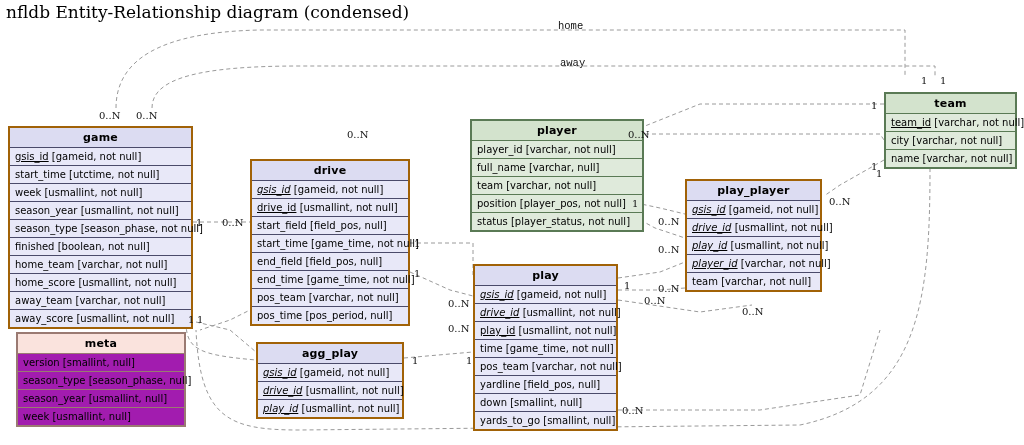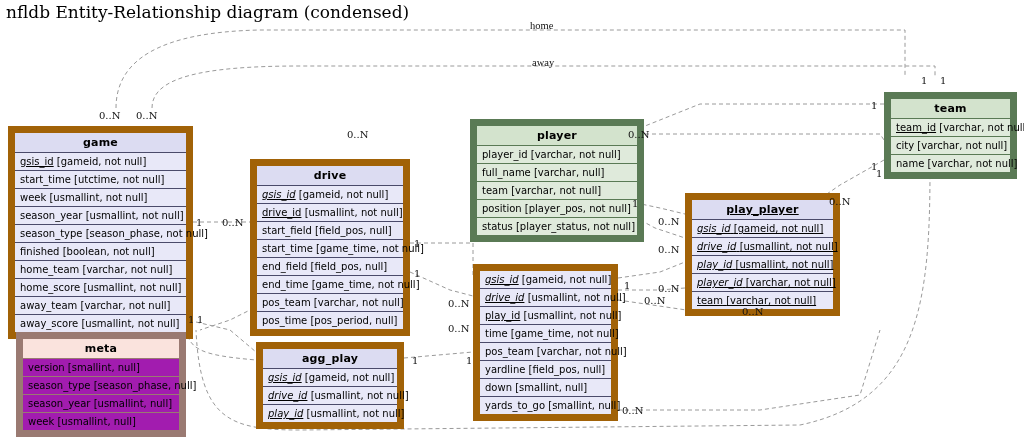--- a/index.html
+++ b/index.html
@@ -4,21 +4,21 @@
 <style>
   html,body{margin:0;padding:0;background:#ffffff;}
   body{width:1024px;height:445px;position:relative;overflow:hidden;
        font-family:"DejaVu Sans","Liberation Sans",sans-serif;}
 
   #title{position:absolute;left:6px;top:2px;font-family:"DejaVu Serif","Liberation Serif",serif;
          font-size:17px;color:#000;white-space:nowrap;}
 
   #svg-layer{position:absolute;left:0;top:0;width:1024px;height:445px;}
 
-  .entity{position:absolute;border:7px solid #a16207;box-sizing:border-box;
+  .entity{position:absolute;border:2px solid #a16207;box-sizing:border-box;
           background:#e8e8f8;}
   .entity .hdr{font-size:11px;font-weight:bold;text-align:center;padding:3px 6px;
                border-bottom:1px solid #4a4a6a;line-height:13px;color:#000;
                letter-spacing:.2px;}
   .entity .attr{font-size:10px;padding:2px 4px 2px 5px;border-bottom:1px solid #4a4a6a;
                 line-height:13px;color:#000;white-space:nowrap;}
   .entity .attr:last-child{border-bottom:none;}
   .entity .fname{}
   .pk  .fname{text-decoration:underline;}
   .pkfk .fname{text-decoration:underline;font-style:italic;}
@@ -27,22 +27,22 @@
   .c-blue  .hdr{background:#dcdcf2;}
   .c-green {background:#dfeadb;border-color:#5a7a55;}
   .c-green .hdr{background:#d3e3cd;border-bottom-color:#5a7a55;}
   .c-green .attr{border-bottom-color:#5a7a55;}
   .c-pink  {background:#a21caf;border-color:#9a7a72;}
   .c-pink  .hdr{background:#fae3dd;border-bottom-color:#9a7a72;}
   .c-pink  .attr{border-bottom-color:#9a7a72;}
 
   .card{position:absolute;font-family:"DejaVu Serif","Liberation Serif",serif;
         font-size:10px;color:#111;white-space:nowrap;}
-  .elabel{position:absolute;font-family:Liberation Serif, serif;
-          font-size:10.5px;color:#111;white-space:nowrap;}
+  .elabel{position:absolute;font-family:Liberation Mono, monospace;
+          font-size:10.5px;color:#111;white-space:nowrap;margin-left:28px;}
 </style>
 </head>
 <body>
 
 <div id="title">nfldb Entity-Relationship diagram (condensed)</div>
 
 <svg id="svg-layer">
   <g fill="none" stroke="#9a9a9a" stroke-width="1" stroke-dasharray="4,3">
 
     <path d="M116,108 C116,60 160,32 260,30 L905,30 L905,76"></path>
@@ -113,29 +113,30 @@
       <div class="attr"><span class="fname">team</span> <span class="ftype">[varchar, not null]</span></div>
       <div class="attr"><span class="fname">position</span> <span class="ftype">[player_pos, not null]</span></div>
       <div class="attr"><span class="fname">status</span> <span class="ftype">[player_status, not null]</span></div>
     </div>
     <div class="entity c-green" style="left: 884px; top: 92px; width: 133px;">
       <div class="hdr">team</div>
       <div class="attr pk"><span class="fname">team_id</span> <span class="ftype">[varchar, not null]</span></div>
       <div class="attr"><span class="fname">city</span> <span class="ftype">[varchar, not null]</span></div>
       <div class="attr"><span class="fname">name</span> <span class="ftype">[varchar, not null]</span></div>
     </div>
-    <div class="entity c-blue" style="left: 685px; top: 193px; width: 155px; text-decoration: underline;">
+    <div class="entity c-blue" style="left: 685px; top: 179px; width: 137px;">
       <div class="hdr">play_player</div>
       <div class="attr pkfk"><span class="fname">gsis_id</span> <span class="ftype">[gameid, not null]</span></div>
       <div class="attr pkfk"><span class="fname">drive_id</span> <span class="ftype">[usmallint, not null]</span></div>
       <div class="attr pkfk"><span class="fname">play_id</span> <span class="ftype">[usmallint, not null]</span></div>
       <div class="attr pkfk"><span class="fname">player_id</span> <span class="ftype">[varchar, not null]</span></div>
       <div class="attr"><span class="fname">team</span> <span class="ftype">[varchar, not null]</span></div>
     </div>
     <div class="entity c-blue" style="left: 473px; top: 264px; width: 145px;">
+      <div class="hdr">play</div>
       <div class="attr pkfk"><span class="fname">gsis_id</span> <span class="ftype">[gameid, not null]</span></div>
       <div class="attr pkfk"><span class="fname">drive_id</span> <span class="ftype">[usmallint, not null]</span></div>
       <div class="attr pk"><span class="fname">play_id</span> <span class="ftype">[usmallint, not null]</span></div>
       <div class="attr"><span class="fname">time</span> <span class="ftype">[game_time, not null]</span></div>
       <div class="attr"><span class="fname">pos_team</span> <span class="ftype">[varchar, not null]</span></div>
       <div class="attr"><span class="fname">yardline</span> <span class="ftype">[field_pos, null]</span></div>
       <div class="attr"><span class="fname">down</span> <span class="ftype">[smallint, null]</span></div>
       <div class="attr"><span class="fname">yards_to_go</span> <span class="ftype">[smallint, null]</span></div>
     </div>
     <div class="entity c-pink" style="left: 16px; top: 332px; width: 170px;">

